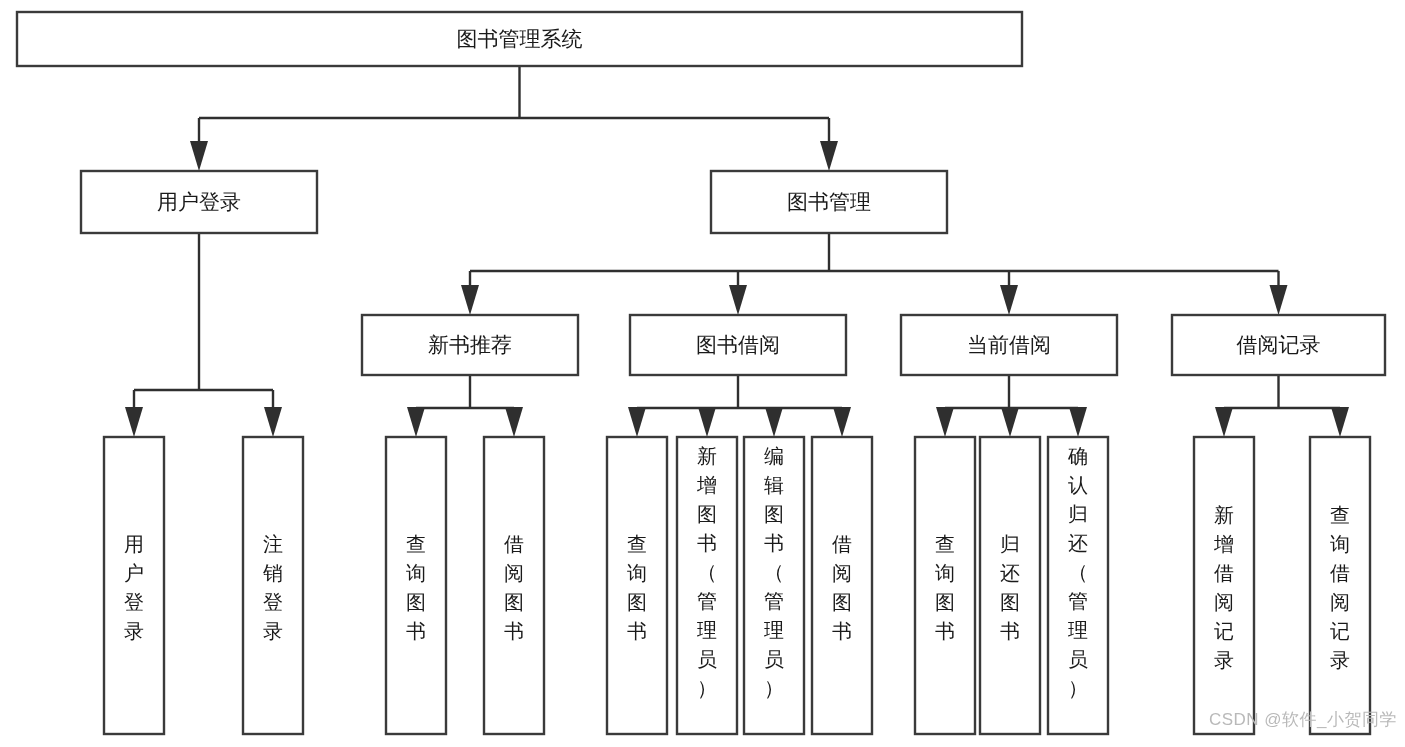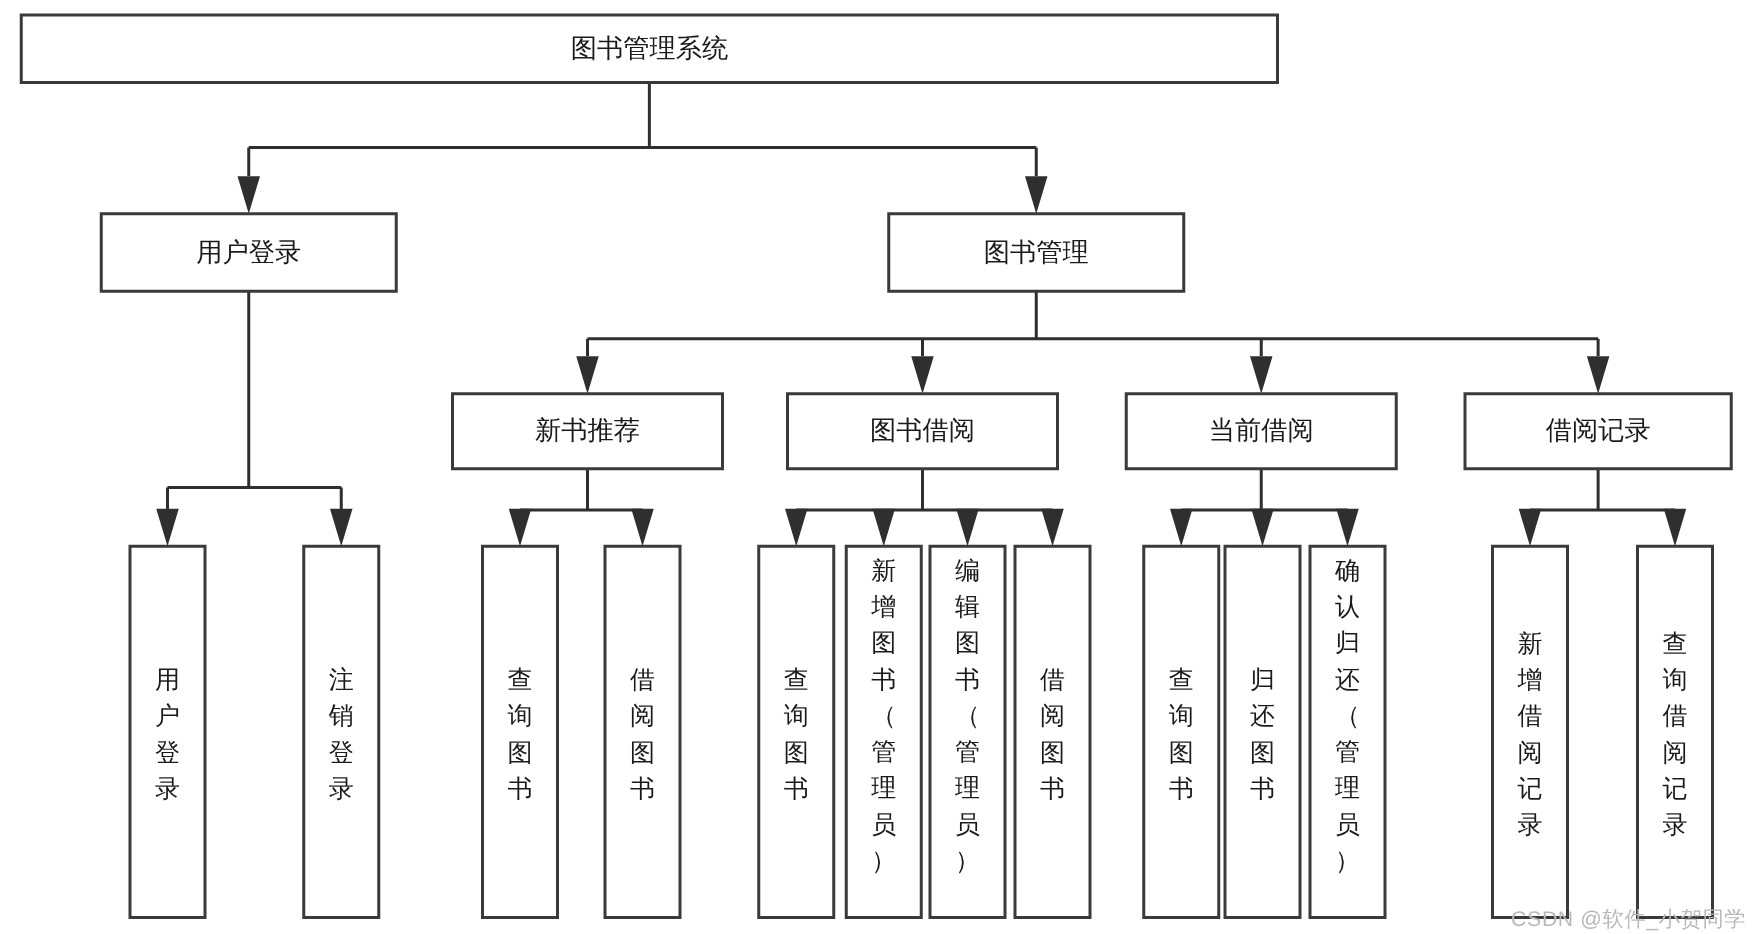--- a/index.html
+++ b/index.html
@@ -47,21 +47,21 @@
     fill: none;
     stroke-linecap: butt;
   }
   .edge-arrow {
     fill: #2f2f2f;
     stroke: none;
   }
   .watermark {
     position: absolute;
     right: 8px;
-    bottom: 0;
+    bottom: 16px;
     font-family: "Liberation Sans", "DejaVu Sans", sans-serif;
     font-size: 17px;
     color: #b9b9b9;
     letter-spacing: 0.5px;
     white-space: nowrap;
     pointer-events: none;
   }
 </style>
 </head>
 <body>

